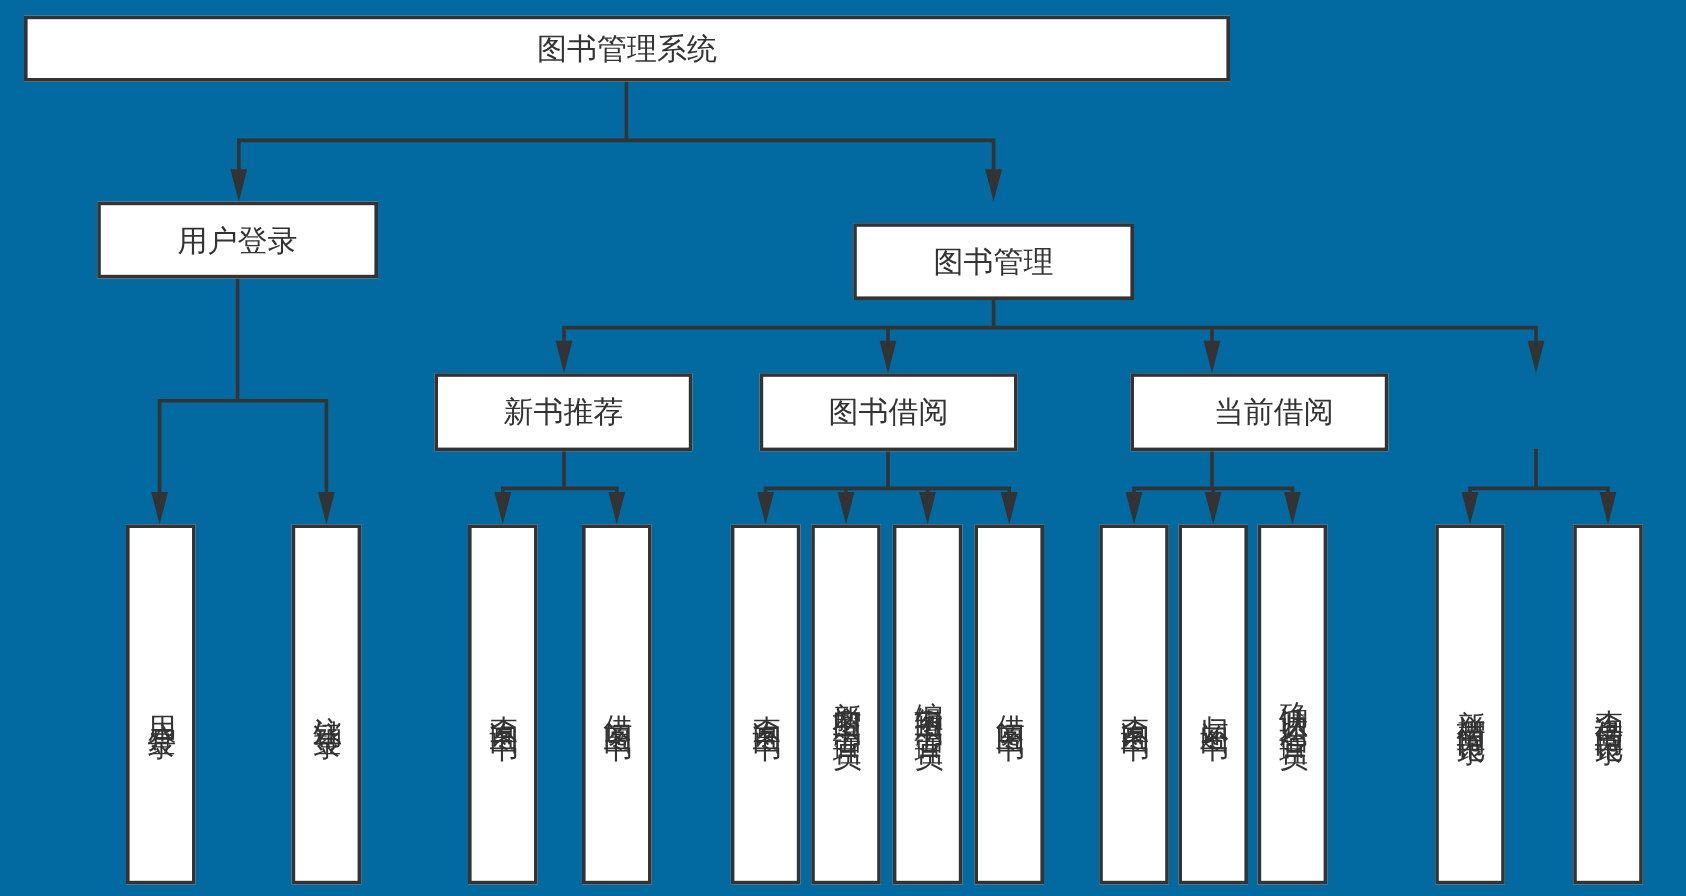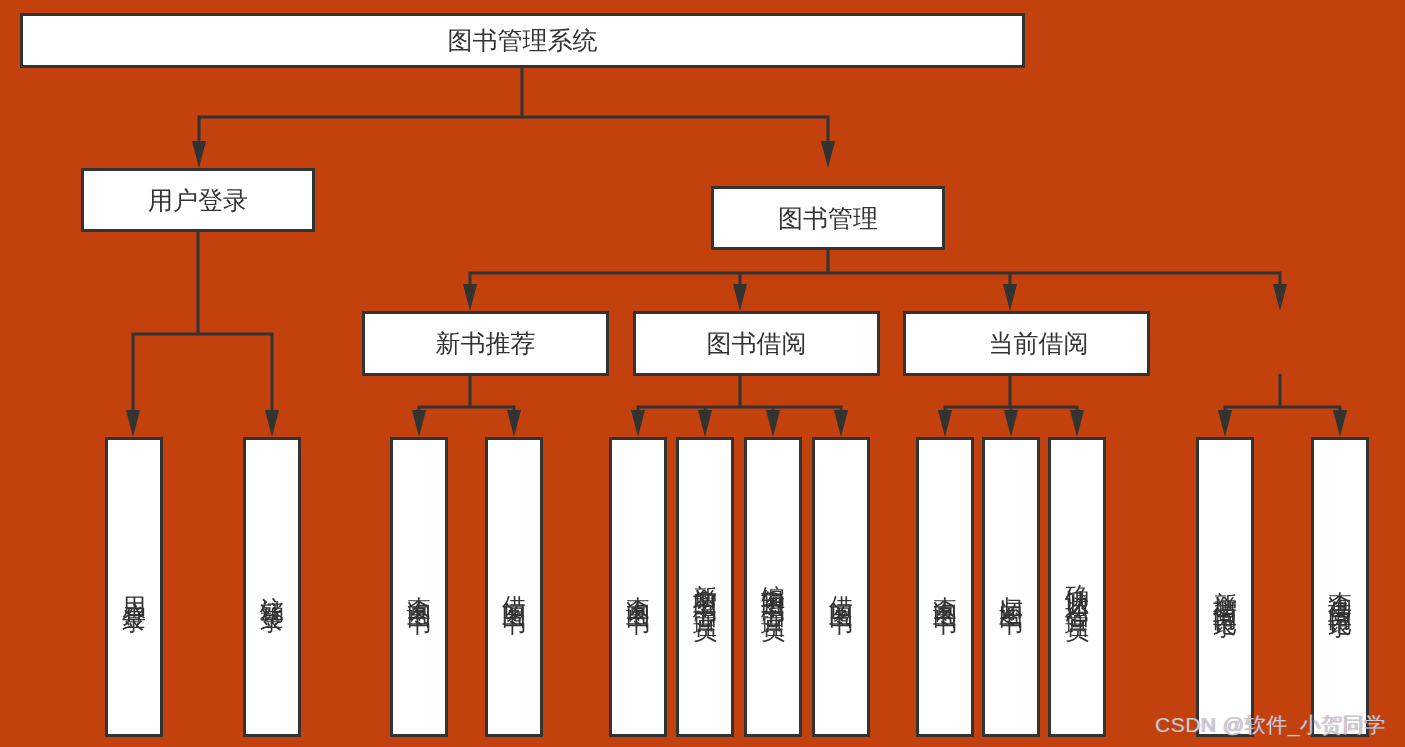--- a/index.html
+++ b/index.html
@@ -1,32 +1,32 @@
 <!DOCTYPE html>
 <html><head>
 <meta charset="utf-8">
 <style>
   html,body{margin:0;padding:0;background:#ffffff;}
   body{font-family:"Liberation Sans","DejaVu Sans",sans-serif;}
-  #canvas{position:relative;width:1405px;height:747px;background:#c2410c;overflow:hidden;}
+  #canvas{position:relative;width:1405px;height:747px;background:#0369a1;overflow:hidden;}
   #wires{position:absolute;left:0;top:0;width:1405px;height:747px;}
   .node{
     position:absolute;
     box-sizing:border-box;
     border:3px solid #333333;
     background:#ffffff;
     display:flex;
     align-items:center;
     justify-content:center;
     color:#333333;
   }
   .node .lbl{white-space:nowrap;}
   .root{left:20px;top:13px;width:1005px;height:55px;font-size:25px;}
   .lvl2{top:168px;width:234px;height:64px;font-size:25px;}
-  .lvl3{top:311px;width:247px;height:65px;font-size:25px;}
+  .lvl3{top:311px;width:215px;height:65px;font-size:25px;}
   .leaf{top:437px;width:58px;height:300px;font-size:24px;}
   .leaf .lbl{
     writing-mode:vertical-rl;
     text-orientation:mixed;
     letter-spacing:5px;
     line-height:1;
   }
   .watermark{
     position:absolute;
     left:1155px;top:711px;
@@ -100,21 +100,21 @@
   <div class="node lvl2" style="left:711px;margin-top:18px;">
     <span class="lbl">图书管理</span>
   </div>
 
   <div class="node lvl3" style="left:362px;">
     <span class="lbl">新书推荐</span>
   </div>
   <div class="node lvl3" style="left:633px;">
     <span class="lbl">图书借阅</span>
   </div>
-  <div class="node lvl3" style="left:903px;padding-left:24px;">
+  <div class="node lvl3" style="left:942px;padding-left:24px;">
     <span class="lbl">当前借阅</span>
   </div>
 
   <div class="node leaf" style="left:105px;">
     <span class="lbl">用户登录</span>
   </div>
   <div class="node leaf" style="left:243px;">
     <span class="lbl">注销登录</span>
   </div>
 
@@ -148,14 +148,13 @@
     <span class="lbl">确认归还（管理员）</span>
   </div>
 
   <div class="node leaf" style="left:1196px;">
     <span class="lbl">新增借阅记录</span>
   </div>
   <div class="node leaf" style="left:1311px;">
     <span class="lbl">查询借阅记录</span>
   </div>
 
-  <div class="watermark">CSDN @软件_小贺同学</div>
 </div>
 
 </body></html>

